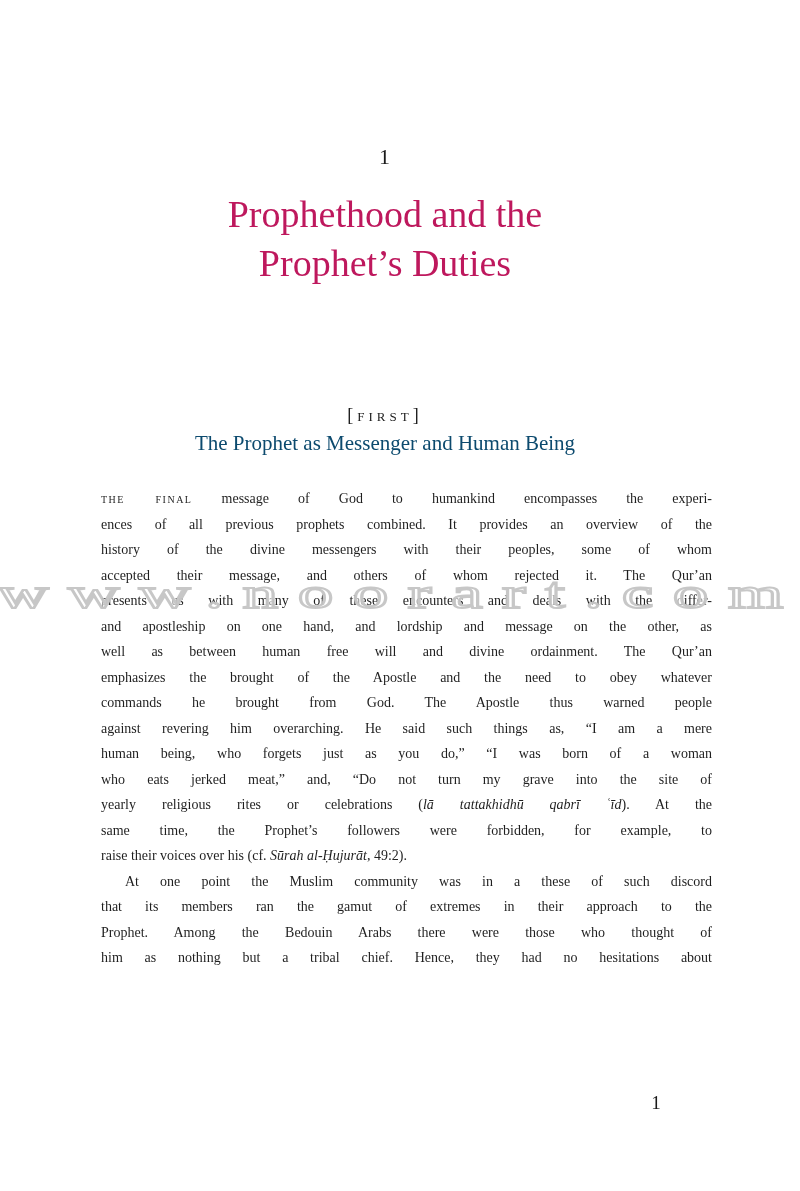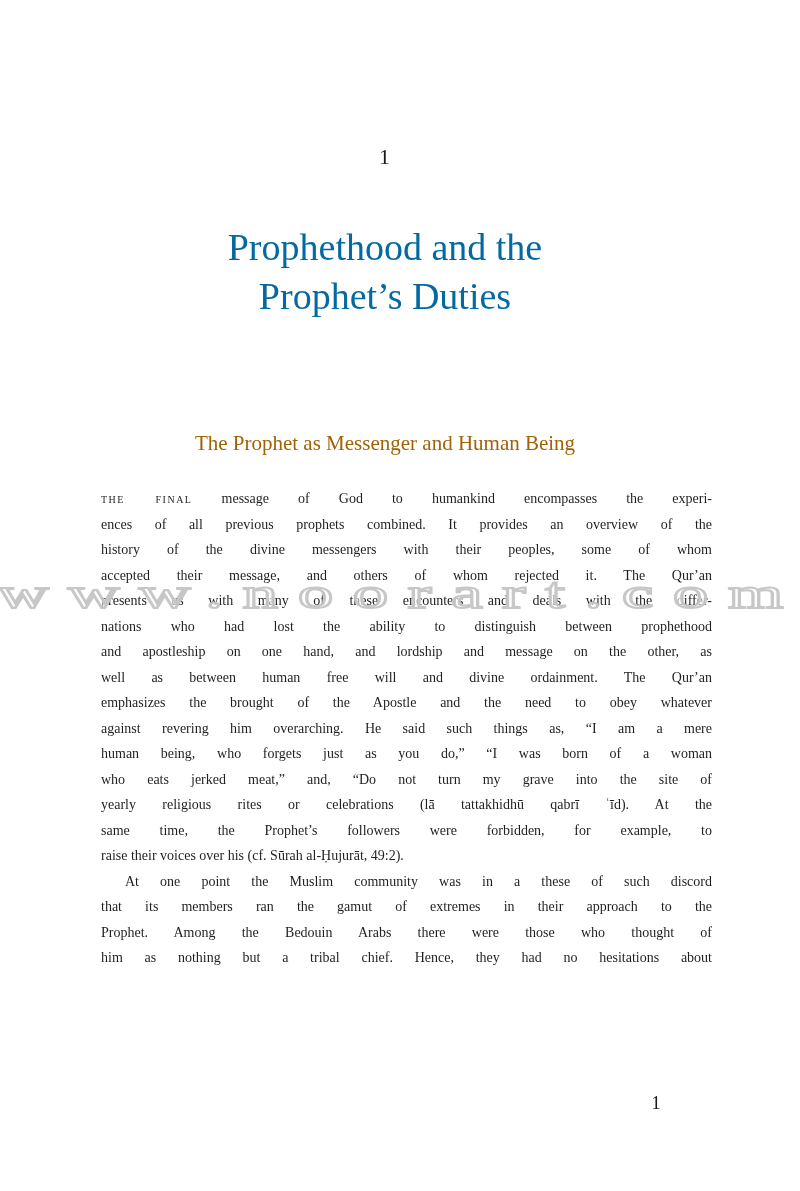--- a/index.html
+++ b/index.html
@@ -27,42 +27,41 @@
     color: #1a1a1a;
   }
   .chapter-title {
     position: absolute;
     top: 190px;
     left: 84px;
     width: 602px;
     text-align: center;
     font-size: 38px;
     line-height: 49px;
-    color: #0369a1;
-    margin-top: 33px;
+    color: #be185d;
   }
   .section-label {
     position: absolute;
     top: 405px;
     left: 84px;
     width: 602px;
     text-align: center;
     font-variant: small-caps;
     letter-spacing: 4px;
     font-size: 18px;
     color: #1c1c1c;
   }
   .section-subtitle {
     position: absolute;
     top: 431px;
     left: 84px;
     width: 602px;
     text-align: center;
     font-size: 21px;
-    color: #a16207;
+    color: #0c4a6e;
   }
   .body-text {
     position: absolute;
     top: 486px;
     left: 101px;
     width: 611px;
     font-size: 14px;
     color: #1f1f1f;
   }
   .line {
@@ -74,20 +73,21 @@
     text-align-last: left;
   }
   .line.indent {
     text-indent: 24px;
   }
   .sc {
     font-variant: small-caps;
     letter-spacing: 1.5px;
   }
   .it {
+    font-style: italic;
     margin-top: 15px;
   }
   .watermark {
     position: absolute;
     top: 572px;
     left: -10px;
     width: 820px;
     text-align: center;
     font-size: 44px;
     line-height: 44px;
@@ -115,34 +115,35 @@
 
 <div class="page">
 
   <div class="chapter-number">1</div>
 
   <div class="chapter-title">
     <div>Prophethood and the</div>
     <div>Prophet’s Duties</div>
   </div>
 
+  <div class="section-label">[first]</div>
 
   <div class="section-subtitle">The Prophet as Messenger and Human Being</div>
 
   <div class="body-text">
     <div>
         <div class="line"><span class="sc">the final</span><span> message of God to humankind encompasses the experi-</span></div>
         <div class="line"><span>ences of all previous prophets combined. It provides an overview of the</span></div>
         <div class="line"><span>history of the divine messengers with their peoples, some of whom</span></div>
         <div class="line"><span>accepted their message, and others of whom rejected it. The Qur’an</span></div>
         <div class="line"><span>presents us with many of these encounters and deals with the differ-</span></div>
-        <div class="line"><span>nations who had lost the ability to distinguish between prophethood</span></div>
         <div class="line"><span>and apostleship on one hand, and lordship and message on the other, as</span></div>
         <div class="line"><span>well as between human free will and divine ordainment. The Qur’an</span></div>
         <div class="line"><span>emphasizes the brought of the Apostle and the need to obey whatever</span></div>
+        <div class="line"><span>commands he brought from God. The Apostle thus warned people</span></div>
         <div class="line"><span>against revering him overarching. He said such things as, “I am a mere</span></div>
         <div class="line"><span>human being, who forgets just as you do,” “I was born of a woman</span></div>
         <div class="line"><span>who eats jerked meat,” and, “Do not turn my grave into the site of</span></div>
         <div class="line"><span>yearly religious rites or celebrations (</span><span class="it">lā tattakhidhū qabrī ʿīd</span><span>). At the</span></div>
         <div class="line"><span>same time, the Prophet’s followers were forbidden, for example, to</span></div>
         <div class="line last"><span>raise their voices over his (cf. </span><span class="it">Sūrah al-Ḥujurāt</span><span>, 49:2).</span></div>
       </div>
     <div>
         <div class="line indent"><span>At one point the Muslim community was in a these of such discord</span></div>
         <div class="line"><span>that its members ran the gamut of extremes in their approach to the</span></div>

